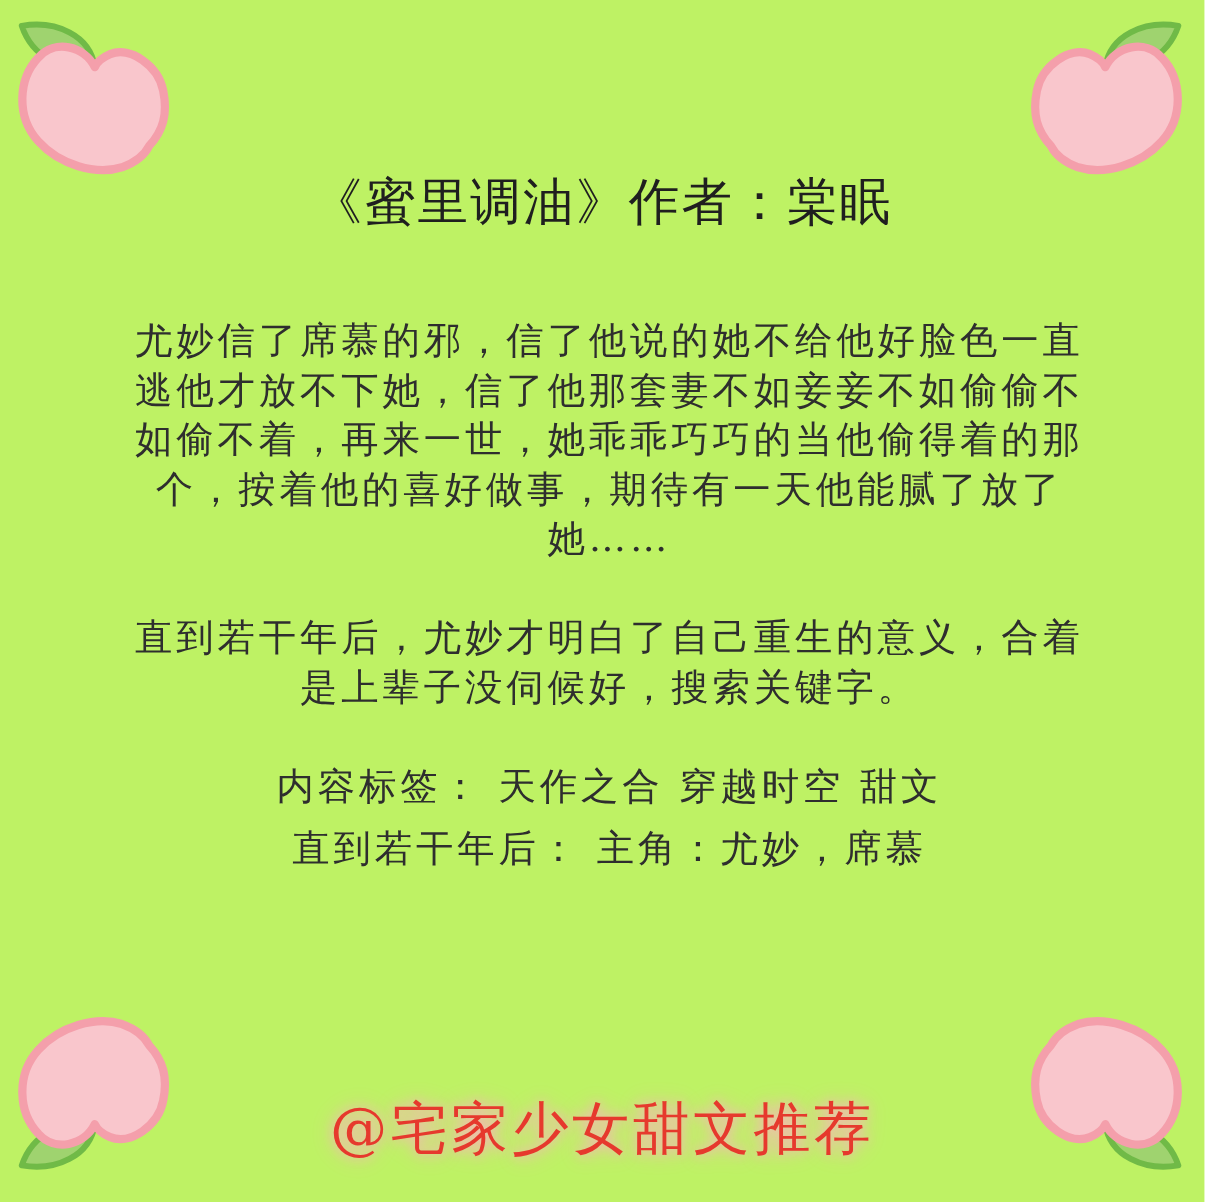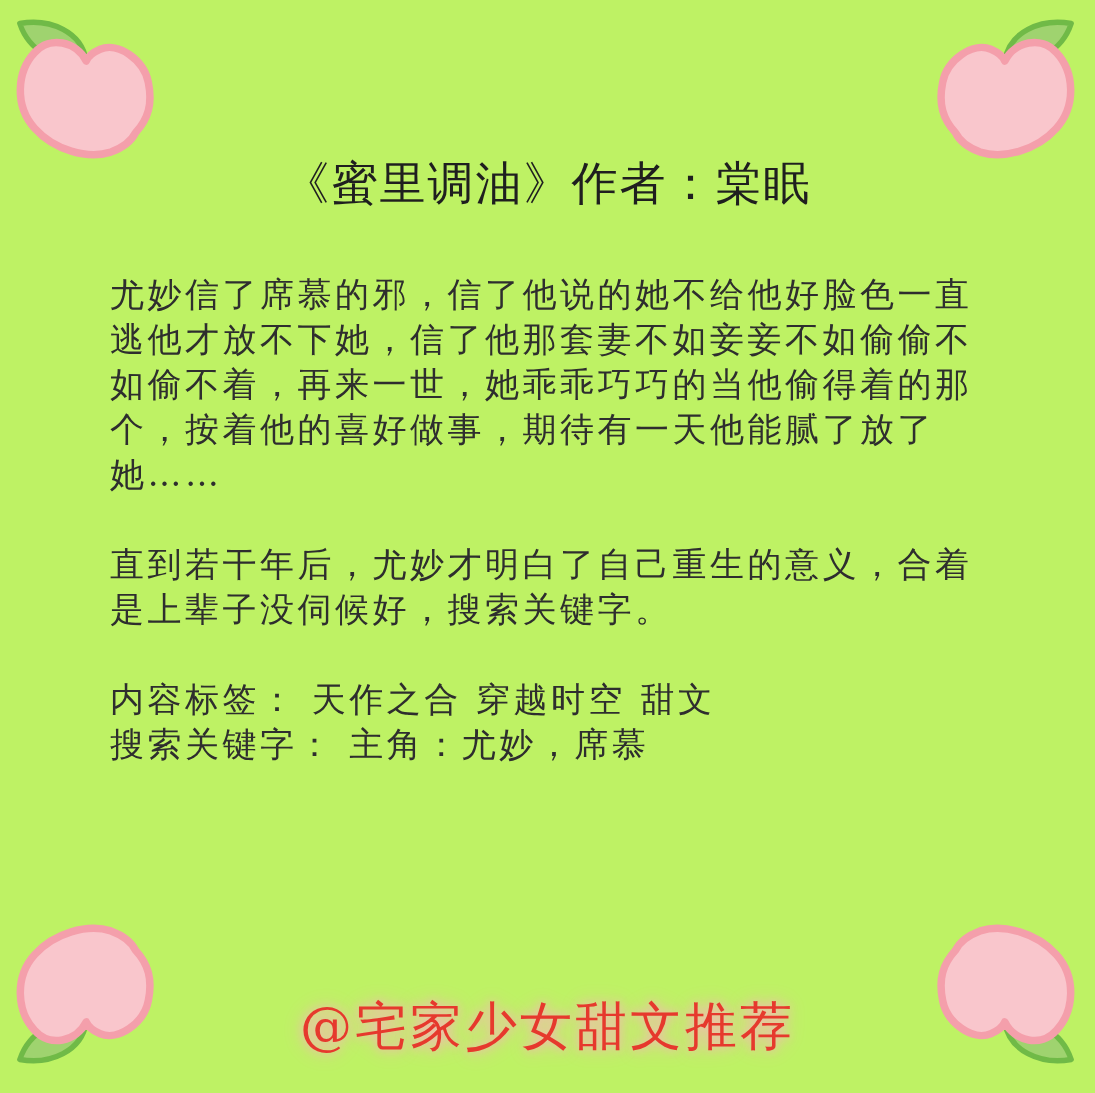--- a/index.html
+++ b/index.html
@@ -50,31 +50,31 @@
     margin: 0;
     text-align: center;
     font-size: 46px;
     font-weight: 500;
     letter-spacing: 2px;
     color: #1f1f1f;
     line-height: 70px;
   }
   .content {
     position: absolute;
-    top: 272px;
+    top: 288px;
     left: 110px;
     width: 888px;
     font-size: 34px;
     line-height: 45px;
     letter-spacing: 3.5px;
     color: var(--ink);
-    text-align: left;
+    text-align: center;
   }
   .content p { margin: 0 0 45px 0; }
-  .content p.meta-line { margin: 0; }
+  .content p.meta-line { margin: 12px; }
   .watermark {
     position: absolute;
     top: 992px;
     left: 0;
     width: 100%;
     text-align: center;
     font-size: 52px;
     letter-spacing: 3px;
     color: var(--watermark-color);
     text-shadow: 0 0 10px var(--watermark-glow), 0 0 20px var(--watermark-glow);
@@ -112,18 +112,18 @@
       <path class="peach-body" d="M 73 42 C 64 24, 39 18, 25 34 C 8 52, 6 84, 25 105 C 43 125, 74 134, 96 127 C 107 123, 115 117, 119 109 C 131 96, 135 82, 131 62 C 127 41, 103 24, 86 31 C 79 34, 75 37, 73 42 Z"></path>
     </svg>
   </div>
 
   <h1 class="title">《蜜里调油》作者：棠眠</h1>
 
   <div class="content">
     <p>尤妙信了席慕的邪，信了他说的她不给他好脸色一直逃他才放不下她，信了他那套妻不如妾妾不如偷偷不如偷不着，再来一世，她乖乖巧巧的当他偷得着的那个，按着他的喜好做事，期待有一天他能腻了放了她……</p>
     <p>直到若干年后，尤妙才明白了自己重生的意义，合着是上辈子没伺候好，搜索关键字。</p>
     <p class="meta-line">内容标签： 天作之合 穿越时空 甜文</p>
-    <p class="meta-line">搜索关键字： 主角：尤妙，席慕</p>
+    <p class="meta-line">直到若干年后： 主角：尤妙，席慕</p>
   </div>
 
   <div class="watermark">@宅家少女甜文推荐</div>
 
 </div>
 
 </body></html>

